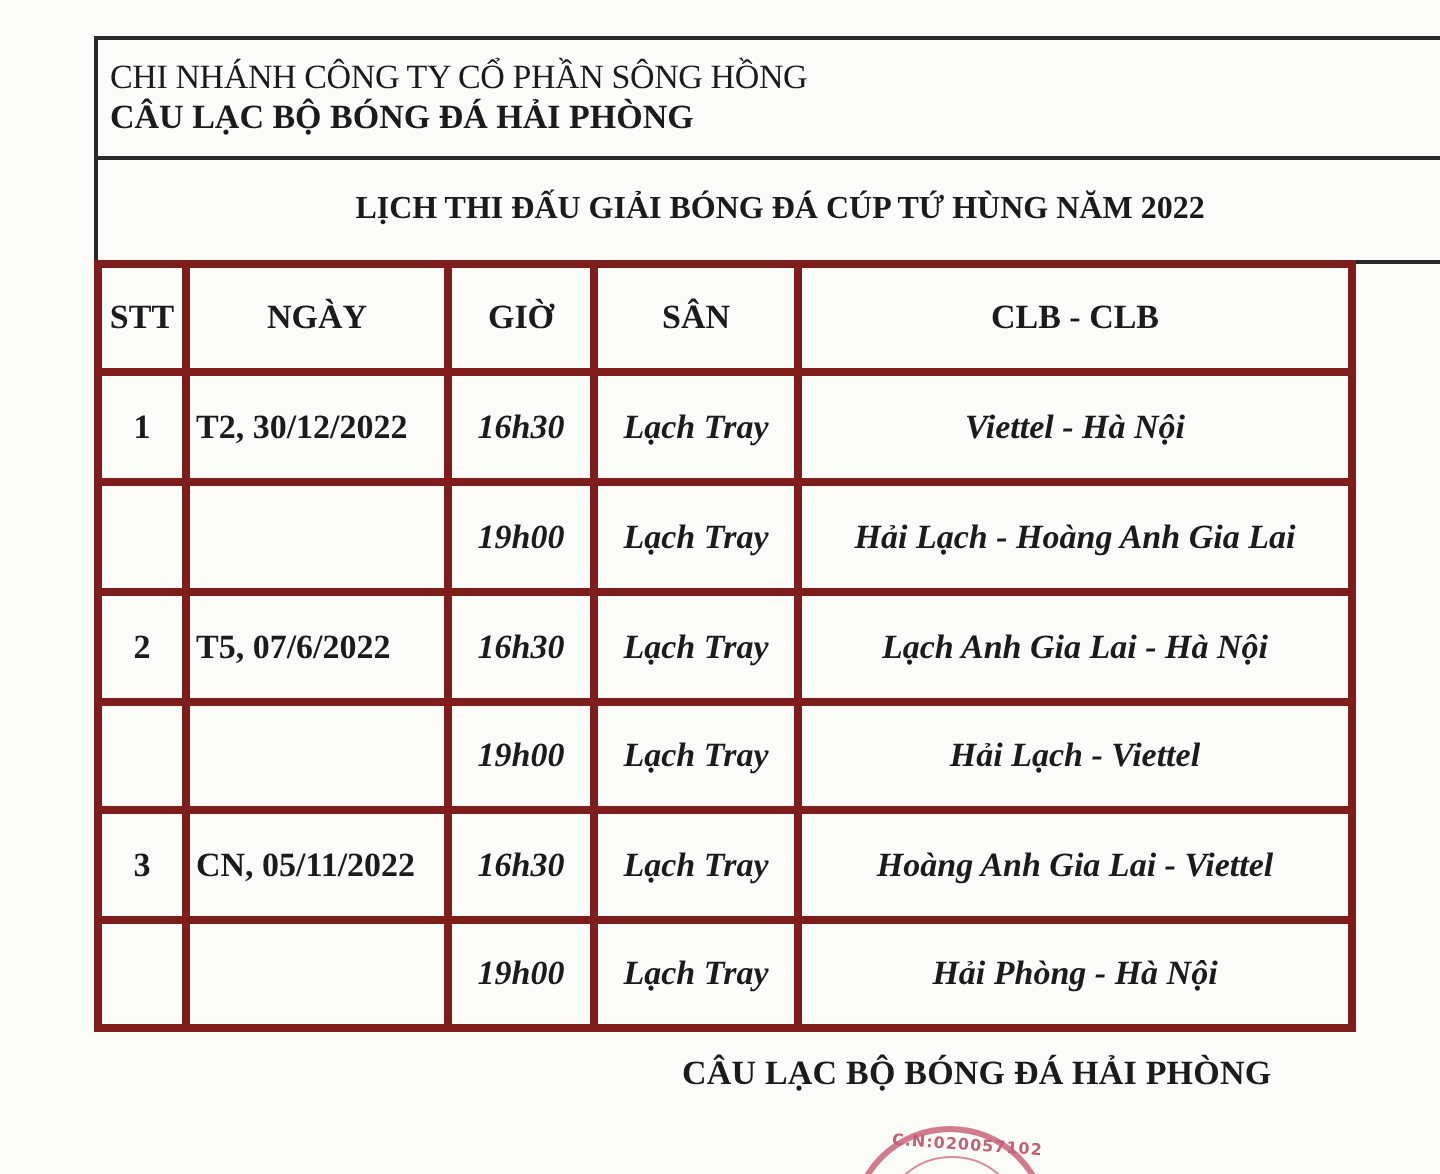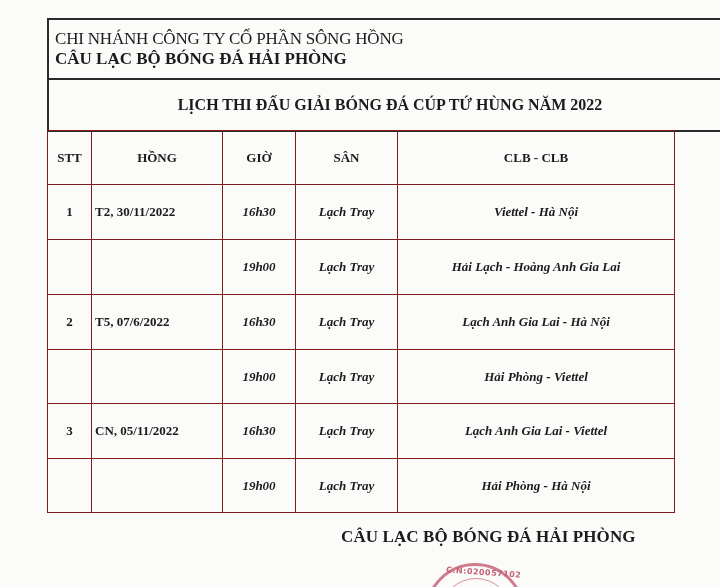--- a/index.html
+++ b/index.html
@@ -36,22 +36,22 @@
       font-weight: bold; font-size: 16px;
       box-sizing: border-box;
     }
     table {
       border-collapse: collapse;
       width: 627px;
       position: absolute; left: 47px; top: 130px;
       table-layout: fixed;
     }
     td, th {
-      border: 1px solid #7f1d1d;
-      font-size: 13px;
+      border: 4px solid #7f1d1d;
+      font-size: 17px;
       font-weight: bold;
       padding: 0;
       height: 50px;
       box-sizing: border-box;
     }
     th { text-align: center; }
     td.c { text-align: center; font-style: italic; }
     td.l { text-align: left; padding-left: 3px; }
     td.stt { text-align: center; vertical-align: middle; }
     .footer-sign {
@@ -94,30 +94,30 @@
   <colgroup>
     <col style="width:44px">
     <col style="width:131px">
     <col style="width:73px">
     <col style="width:102px">
     <col style="width:277px">
   </colgroup>
   <thead>
     <tr>
       <th style="height:54px">STT</th>
-      <th>HỒNG</th>
+      <th>NGÀY</th>
       <th>GIỜ</th>
       <th>SÂN</th>
       <th>CLB - CLB</th>
     </tr>
   </thead>
   <tbody>
     <tr style="height:55px">
       <td class="stt">1</td>
-      <td class="l">T2, 30/11/2022</td>
+      <td class="l">T2, 30/12/2022</td>
       <td class="c">16h30</td>
       <td class="c">Lạch Tray</td>
       <td class="c">Viettel - Hà Nội</td>
     </tr>
     <tr style="height:55px">
       <td class="stt"></td>
       <td class="l"></td>
       <td class="c">19h00</td>
       <td class="c">Lạch Tray</td>
       <td class="c">Hải Lạch - Hoàng Anh Gia Lai</td>
@@ -127,28 +127,28 @@
       <td class="l">T5, 07/6/2022</td>
       <td class="c">16h30</td>
       <td class="c">Lạch Tray</td>
       <td class="c">Lạch Anh Gia Lai - Hà Nội</td>
     </tr>
     <tr style="height:54px">
       <td class="stt"></td>
       <td class="l"></td>
       <td class="c">19h00</td>
       <td class="c">Lạch Tray</td>
-      <td class="c">Hải Phòng - Viettel</td>
+      <td class="c">Hải Lạch - Viettel</td>
     </tr>
     <tr style="height:55px">
       <td class="stt">3</td>
       <td class="l">CN, 05/11/2022</td>
       <td class="c">16h30</td>
       <td class="c">Lạch Tray</td>
-      <td class="c">Lạch Anh Gia Lai - Viettel</td>
+      <td class="c">Hoàng Anh Gia Lai - Viettel</td>
     </tr>
     <tr style="height:54px">
       <td class="stt"></td>
       <td class="l"></td>
       <td class="c">19h00</td>
       <td class="c">Lạch Tray</td>
       <td class="c">Hải Phòng - Hà Nội</td>
     </tr>
   </tbody>
 </table>

